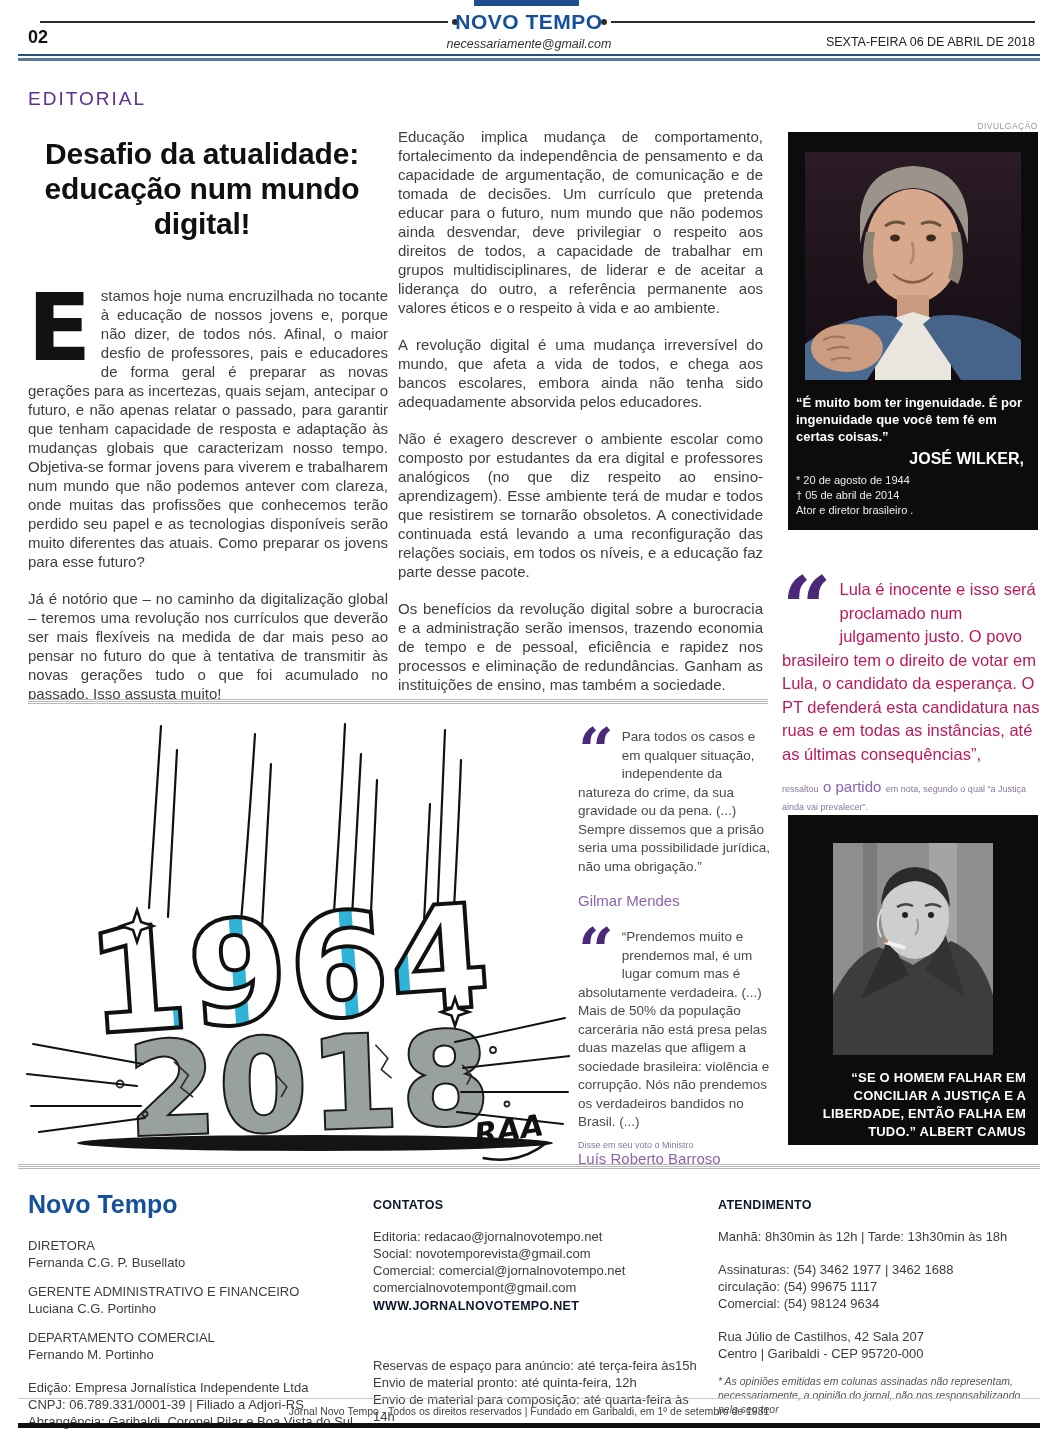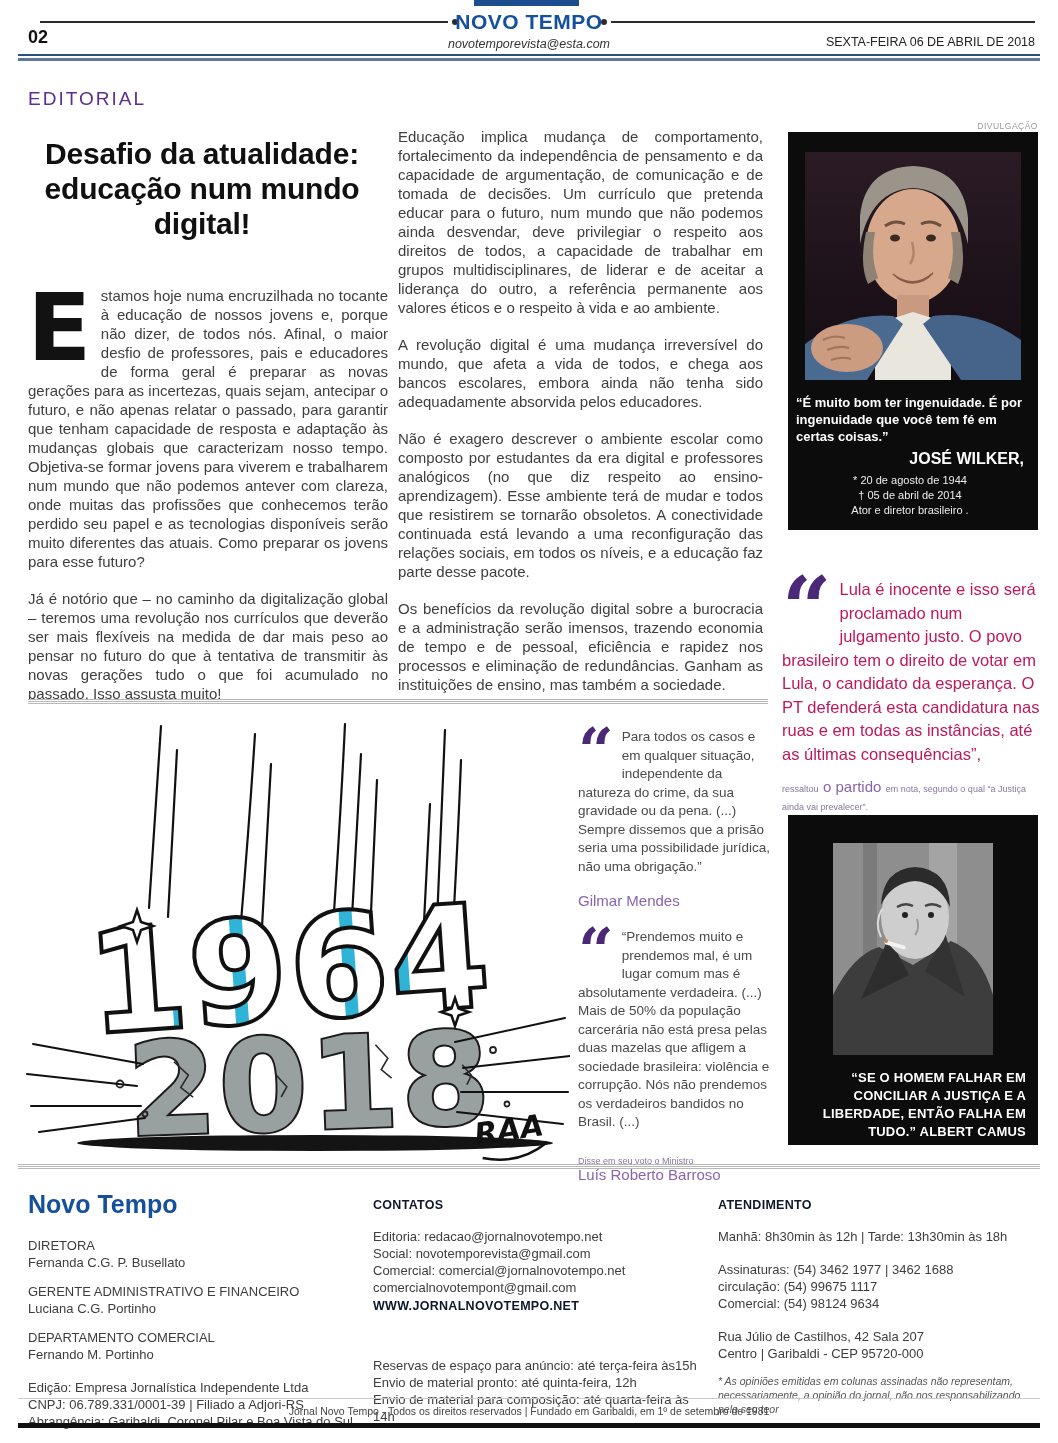--- a/index.html
+++ b/index.html
@@ -26,21 +26,21 @@
   .rule-navy { height:2px; background:#26527f; }
   .rule-slate { height:3px; background:#5c7899; }
   .section-label { font-size:19px; color:#5d2e91; letter-spacing:2px; }
   .headline { font-size:30px; line-height:35px; font-weight:bold; color:#101010; letter-spacing:-0.2px;text-align:center; }
   .divider-triple { height:5px; background:linear-gradient(to bottom,
       #b8b8b8 0 1px, #fff 1px 2px, #b8b8b8 2px 3px, #fff 3px 4px, #b8b8b8 4px 5px); }
   .credit { font-size:8.5px; color:#9a9a9a; letter-spacing:0.5px; text-align:right; }
   .blackbox { background:#0c0c0c; }
   .wilker-caption { color:#fff; font-weight:bold; font-size:13px; line-height:17px; text-align:left; }
   .wilker-name { color:#fff; font-weight:bold; font-size:16px; text-align:right; }
-  .wilker-detail { color:#ececec; font-size:11px; line-height:15px; text-align:center; }
+  .wilker-detail { color:#ececec; font-size:11px; line-height:15px; text-align:left; }
   .qmark { float:left; font-family:"DejaVu Serif", serif; font-weight:bold; color:#4b2878;
     line-height:0.55; margin:6px 8px 0 0; }
   .qmark.big { font-size:86px; }
   .qmark.small { font-size:62px; }
   .pull-quote-lg { font-size:16.5px; line-height:23.5px; color:#be185d; }
   .pull-quote-sm { font-size:13.5px; line-height:18.5px; color:#4a4a4a; }
   .attr-pre { font-size:9px; color:#8a77a0; }
   .attr-name { font-size:15px; color:#8a63ad; }
   .camus-caption { color:#fff; font-weight:bold; font-size:13px; line-height:18px; text-align:right;
     letter-spacing:0.2px; }
@@ -58,21 +58,21 @@
 <div class="page">
 
   <div class="abs" style="left:474px;top:0;width:105px;height:6px;background:#1d4e8f"></div>
 
   <div class="abs mline" style="left:40px;width:408px;"></div>
   <div class="abs mdot" style="left:452px;"></div>
   <div class="abs masthead">NOVO TEMPO</div>
   <div class="abs mdot" style="left:601px;"></div>
   <div class="abs mline" style="left:611px;width:424px;"></div>
   <div class="abs pagenum" style="left:28px;top:27px;">02</div>
-  <div class="abs email">novotemporevista@esta.com</div>
+  <div class="abs email">necessariamente@gmail.com</div>
   <div class="abs dateline" style="left:700px;top:35px;width:335px;">SEXTA-FEIRA 06 DE ABRIL DE 2018</div>
   <div class="abs rule-navy" style="left:18px;top:54px;width:1022px;"></div>
   <div class="abs rule-slate" style="left:18px;top:58px;width:1022px;"></div>
 
   <div class="abs section-label" style="left:28px;top:88px;">EDITORIAL</div>
 
   <div class="abs headline" style="left:28px;top:136px;width:348px;">Desafio da atualidade: educação num mundo digital!</div>
 
   <div class="abs body-text" style="left:28px;top:286px;width:360px;">
     <p><span class="dropcap">E</span><span>stamos hoje numa encruzilhada no tocante à educação de nossos jovens e, porque não dizer, de todos nós. Afinal, o maior desfio de professores, pais e educadores de forma geral é preparar as novas gerações para as incertezas, quais sejam, antecipar o futuro, e não apenas relatar o passado, para garantir que tenham capacidade de resposta e adaptação às mudanças globais que caracterizam nosso tempo. Objetiva-se formar jovens para viverem e trabalharem num mundo que não podemos antever com clareza, onde muitas das profissões que conhecemos terão perdido seu papel e as tecnologias disponíveis serão muito diferentes das atuais. Como preparar os jovens para esse futuro?</span></p>
@@ -202,21 +202,21 @@
 
   <div class="abs" style="left:578px;top:728px;width:198px;">
     <div class="qmark small">“</div>
     <div class="pull-quote-sm">Para todos os casos e em qualquer situação, independente da natureza do crime, da sua gravidade ou da pena. (...) Sempre dissemos que a prisão seria uma possibilidade jurídica, não uma obrigação.”</div>
     <div class="attr-name" style="margin-top:16px;clear:both;">Gilmar Mendes</div>
   </div>
 
   <div class="abs" style="left:578px;top:928px;width:198px;">
     <div class="qmark small">“</div>
     <div class="pull-quote-sm">“Prendemos muito e prendemos mal, é um lugar comum mas é absolutamente verdadeira. (...) Mais de 50% da população carcerária não está presa pelas duas mazelas que afligem a sociedade brasileira: violência e corrupção. Nós não prendemos os verdadeiros bandidos no Brasil. (...)</div>
-    <div class="attr-pre" style="margin-top:24px;clear:both;display:block;">Disse em seu voto o Ministro</div>
+    <div class="attr-pre" style="margin-top:8px;clear:both;display:block;">Disse em seu voto o Ministro</div>
     <div class="attr-name">Luís Roberto Barroso</div>
   </div>
 
   <div class="abs blackbox" style="left:788px;top:815px;width:250px;height:330px;">
     <svg class="abs" style="left:45px;top:28px;" width="160" height="212" viewBox="0 0 160 212" aria-hidden="true">
       <rect width="160" height="212" fill="#8e8e8e"></rect>
       <rect x="96" y="0" width="28" height="212" fill="#a4a4a4"></rect>
       <rect x="30" y="0" width="14" height="212" fill="#7b7b7b"></rect>
       <path d="M0,212 L0,152 Q20,112 46,104 L80,122 L118,98 Q148,110 160,152 L160,212 Z" fill="#3d3d3d"></path>
       <path d="M28,156 L56,94 L76,132 Z" fill="#2e2e2e"></path>

